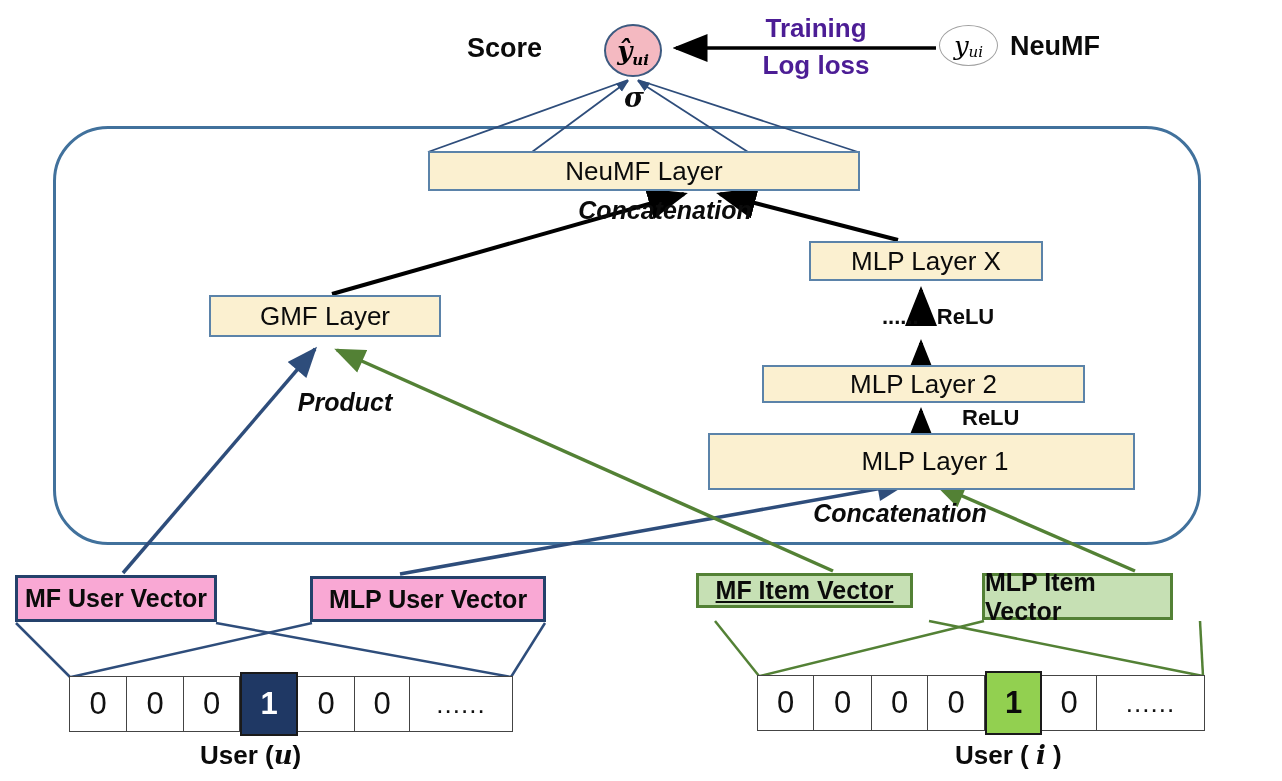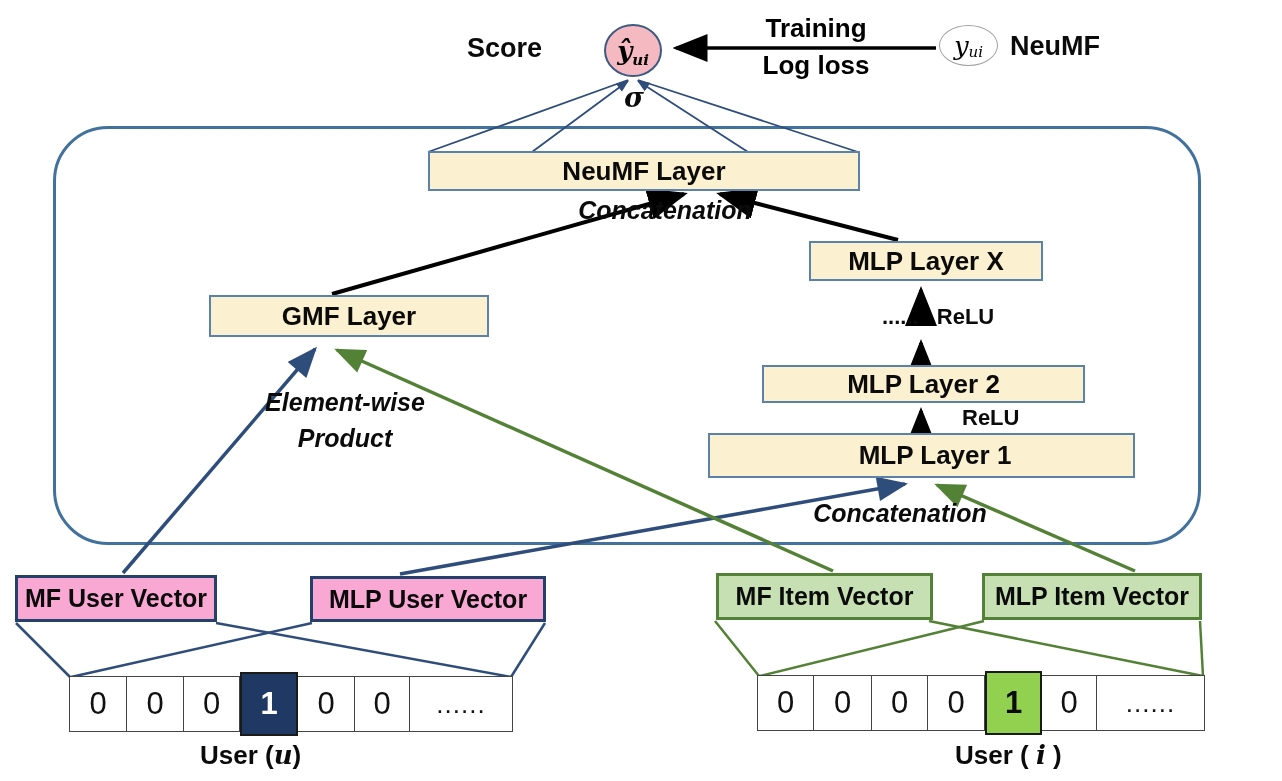--- a/index.html
+++ b/index.html
@@ -5,21 +5,21 @@
   html,body{margin:0;padding:0;background:#fff;}
   .stage{position:relative;width:1282px;height:781px;background:#ffffff;overflow:hidden;
          font-family:"Liberation Sans",sans-serif;}
   svg.wires{position:absolute;left:0;top:0;pointer-events:none;}
   
   .model-frame{position:absolute;left:53px;top:126px;width:1142px;height:413px;
                border:3px solid #41719C;border-radius:55px;background:transparent;}
   
   .layer-box{position:absolute;background:#FBF0D0;border:2px solid #5B83A9;
              display:flex;align-items:center;justify-content:center;
-             font-weight:bold;font-size:26px;color:#0b0b0b;box-sizing:border-box;z-index:3;}
+             font-weight:normal;font-size:26px;color:#0b0b0b;box-sizing:border-box;z-index:3;}
   
   .embed{position:absolute;display:flex;align-items:center;justify-content:center;
          font-weight:bold;font-size:25px;color:#0b0b0b;box-sizing:border-box;z-index:3;}
   .embed.blue{background:#f9a8d4;border:3px solid #24416B;}
   .embed.green{background:#C6E0B4;border:3px solid #538135;}
   
   .onehot{position:absolute;display:flex;height:56px;box-sizing:border-box;z-index:3;}
   .cell{box-sizing:border-box;border:1.5px solid #444;border-left:none;height:56px;
         display:flex;align-items:center;justify-content:center;
         font-size:31px;color:#111;background:#fff;}
@@ -40,21 +40,21 @@
   .node.score{left:604px;top:24px;width:58px;height:53px;background:#F4B9C1;border:2px solid #3D5A80;}
   .node.target{left:939px;top:25px;width:59px;height:41px;background:#ffffff;border:1.5px solid #A0A0A0;}
   .node .sym{font-family:"DejaVu Serif",serif;font-style:italic;font-weight:bold;
              font-size:26px;color:#000;line-height:1;}
   .node .sub{font-family:"DejaVu Serif",serif;font-style:italic;font-weight:bold;
              font-size:15px;color:#000;align-self:flex-end;margin-bottom:6px;margin-top:48px;}
   .sigma{position:absolute;left:612px;top:82px;width:44px;text-align:center;
          font-family:"DejaVu Serif",serif;font-style:italic;font-weight:bold;
          font-size:27px;color:#0b0b0b;z-index:3;}
   .trainwrap{position:absolute;left:735px;top:10px;width:162px;text-align:center;z-index:3;}
-  .trainwrap div{font-weight:bold;font-size:26px;color:#000000;line-height:37px;}
+  .trainwrap div{font-weight:bold;font-size:26px;color:#4c1d95;line-height:37px;}
   .onehot-label{position:absolute;font-weight:bold;font-size:26px;color:#0b0b0b;z-index:3;white-space:nowrap;}
 </style>
 </head>
 <body>
 
 <div class="stage">
 
   <div class="model-frame"></div>
 
   <svg class="wires" width="1282" height="781" viewBox="0 0 1282 781">
@@ -126,62 +126,61 @@
     <span class="sym" style="font-weight:normal;">y</span>
       <span class="sub" style="font-weight:normal;margin-bottom:4px;">ui</span>
   </div>
 
   <div class="biglabel" style="left:1010px;top:31px;">NeuMF</div>
 
   <div class="layer-box" style="left:428px;top:151px;width:432px;height:40px;">
     <span>NeuMF Layer</span>
   </div>
 
-  <div class="layer-box" style="left:209px;top:295px;width:280px;height:42px;">
+  <div class="layer-box" style="left:209px;top:295px;width:232px;height:42px;">
     <span>GMF Layer</span>
   </div>
 
   <div class="layer-box" style="left:809px;top:241px;width:234px;height:40px;">
     <span>MLP Layer X</span>
   </div>
 
   <div class="layer-box" style="left:762px;top:365px;width:323px;height:38px;">
     <span>MLP Layer 2</span>
   </div>
 
-  <div class="layer-box" style="left:708px;top:433px;width:427px;height:45px;padding-left:27px;">
+  <div class="layer-box" style="left:708px;top:433px;width:427px;height:57px;padding-left:27px;">
     <span>MLP Layer 1</span>
   </div>
 
   <div class="ital" style="left:540px;top:196px;width:250px;">Concatenation</div>
 
   <div class="ital" style="left:245px;top:384px;width:200px;line-height:36px;">
-    <div>Element-wise</div>
     <div>Product</div>
   </div>
 
   <div class="relu" style="left:882px;top:304px;">
     <span>......</span>
     <span style="margin-left:12px;">ReLU</span>
   </div>
 
   <div class="relu" style="left:962px;top:405px;">ReLU</div>
 
   <div class="ital" style="left:775px;top:499px;width:250px;">Concatenation</div>
 
   <div class="embed blue" style="left:15px;top:575px;width:202px;height:47px;">
     <span>MF User Vector</span>
   </div>
   <div class="embed blue" style="left:310px;top:576px;width:236px;height:46px;">
     <span>MLP User Vector</span>
   </div>
-  <div class="embed green" style="left:716px;top:573px;width:217px;height:47px;">
+  <div class="embed green" style="left:696px;top:573px;width:217px;height:35px;text-decoration:underline;">
     <span>MF Item Vector</span>
   </div>
-  <div class="embed green" style="left:982px;top:573px;width:220px;height:47px;">
+  <div class="embed green" style="left:982px;top:573px;width:191px;height:47px;">
     <span>MLP Item Vector</span>
   </div>
 
   <div class="onehot" style="left:69px;top:676px;width:444px;">
     <div class="cell" style="width:58px;">0</div>
     <div class="cell" style="width:57px;">0</div>
     <div class="cell" style="width:56px;">0</div>
     <div class="cell hot navy" style="width:58px;">1</div>
     <div class="cell" style="width:57px;">0</div>
     <div class="cell" style="width:55px;">0</div>

